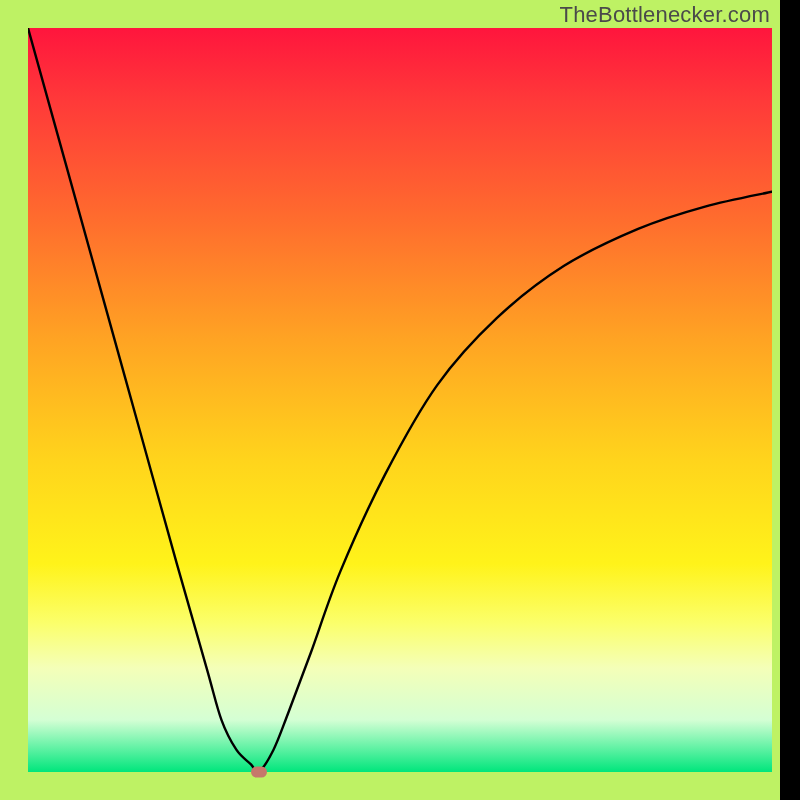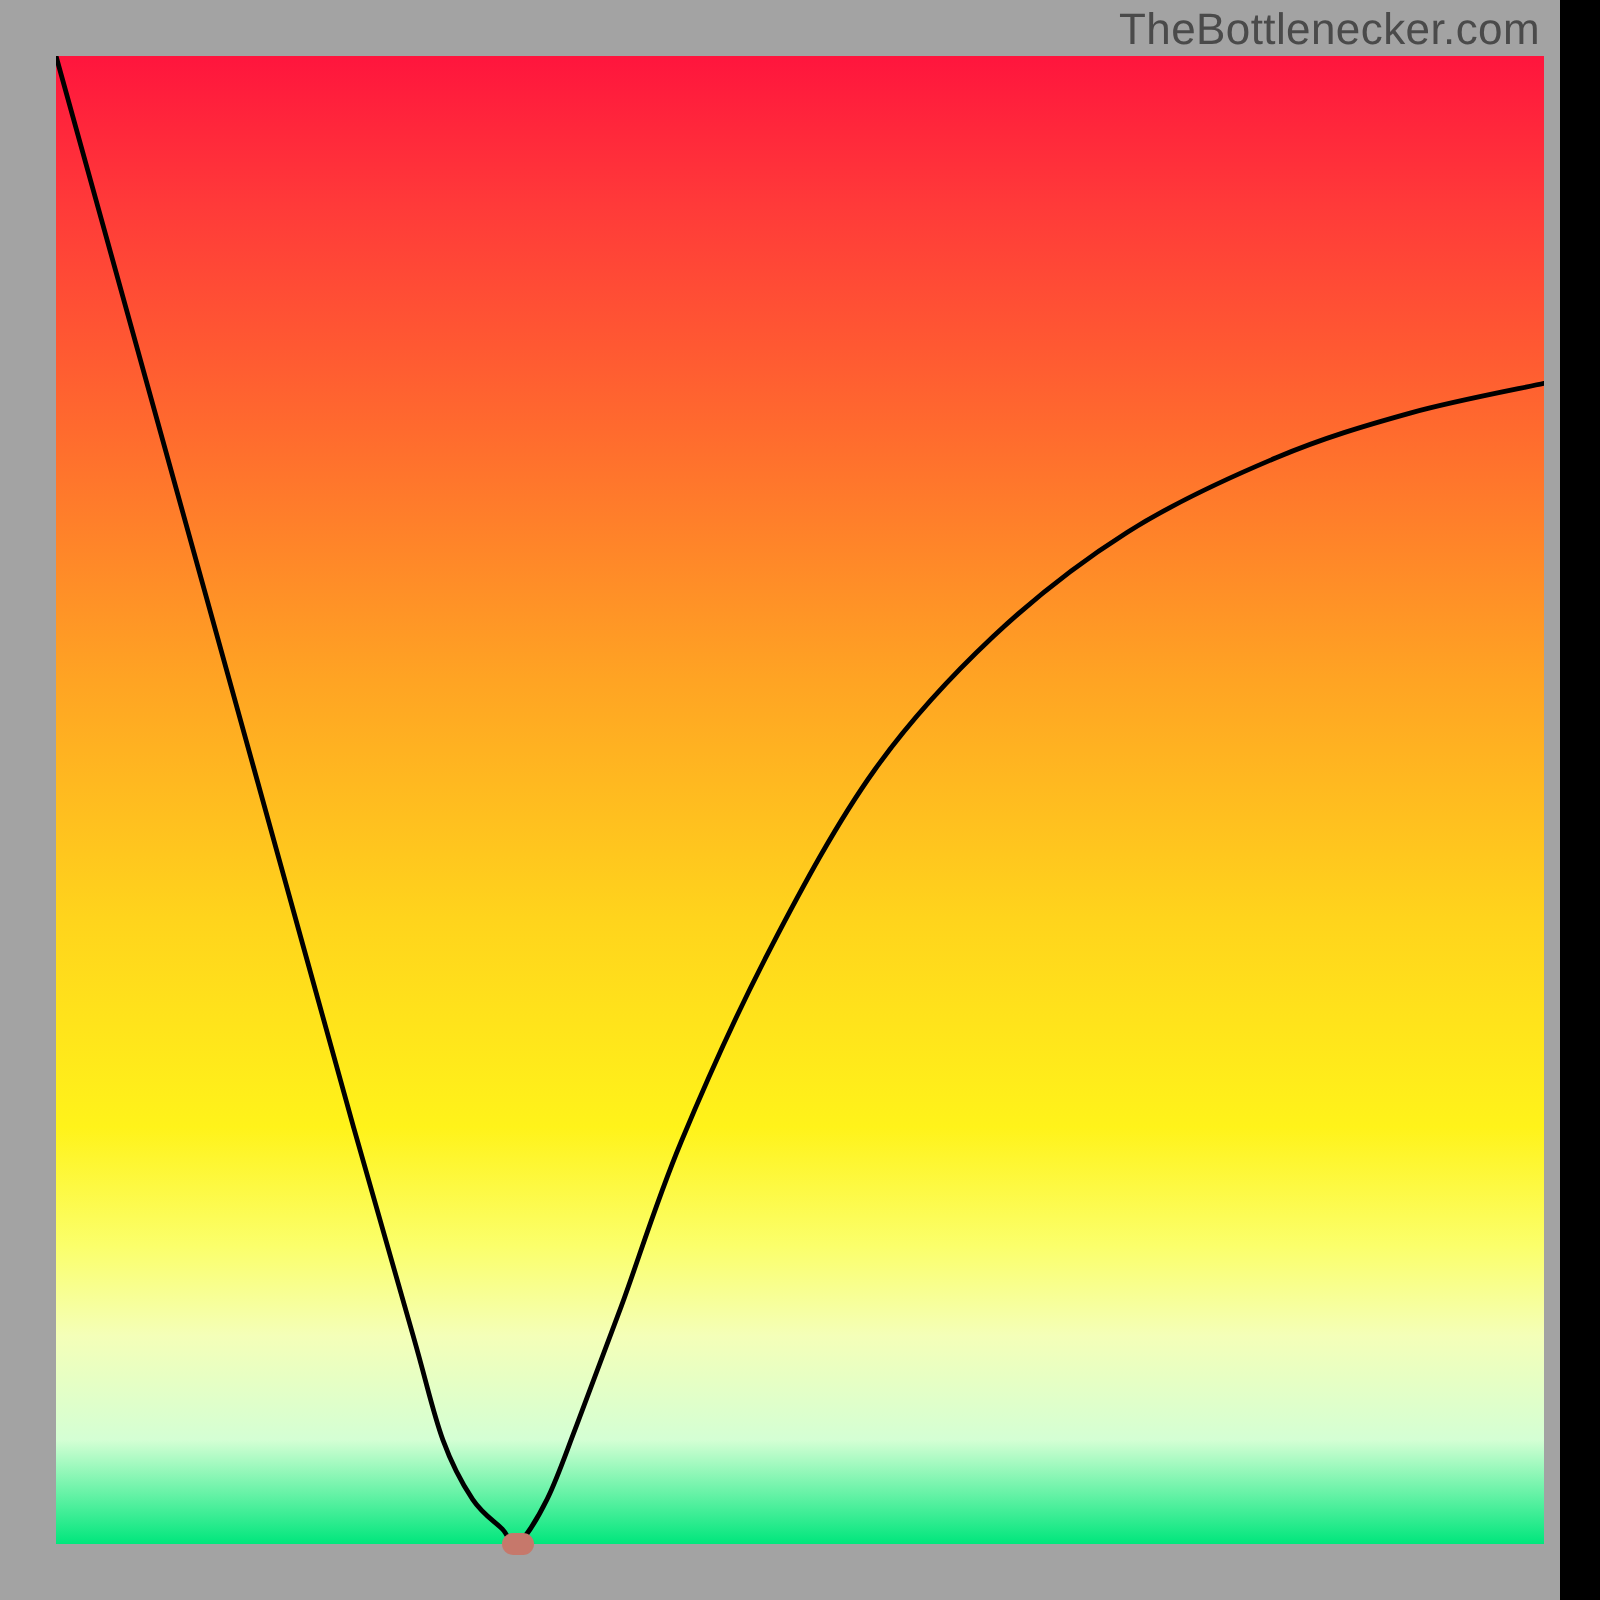--- a/index.html
+++ b/index.html
@@ -8,21 +8,21 @@
     width: 800px;
     height: 800px;
     background: #000;
     font-family: Arial, Helvetica, sans-serif;
     overflow: hidden;
   }
   .frame {
     position: relative;
     width: 780px;
     height: 800px;
-    background: #a3a3a3;
+    background: #bef264;
     text-align: right;
   }
   .watermark {
     position: absolute;
     top: 2px;
     right: 10px;
     color: #4a4a4a;
     font-size: 22px;
     font-weight: 500;
     letter-spacing: 0.2px;

